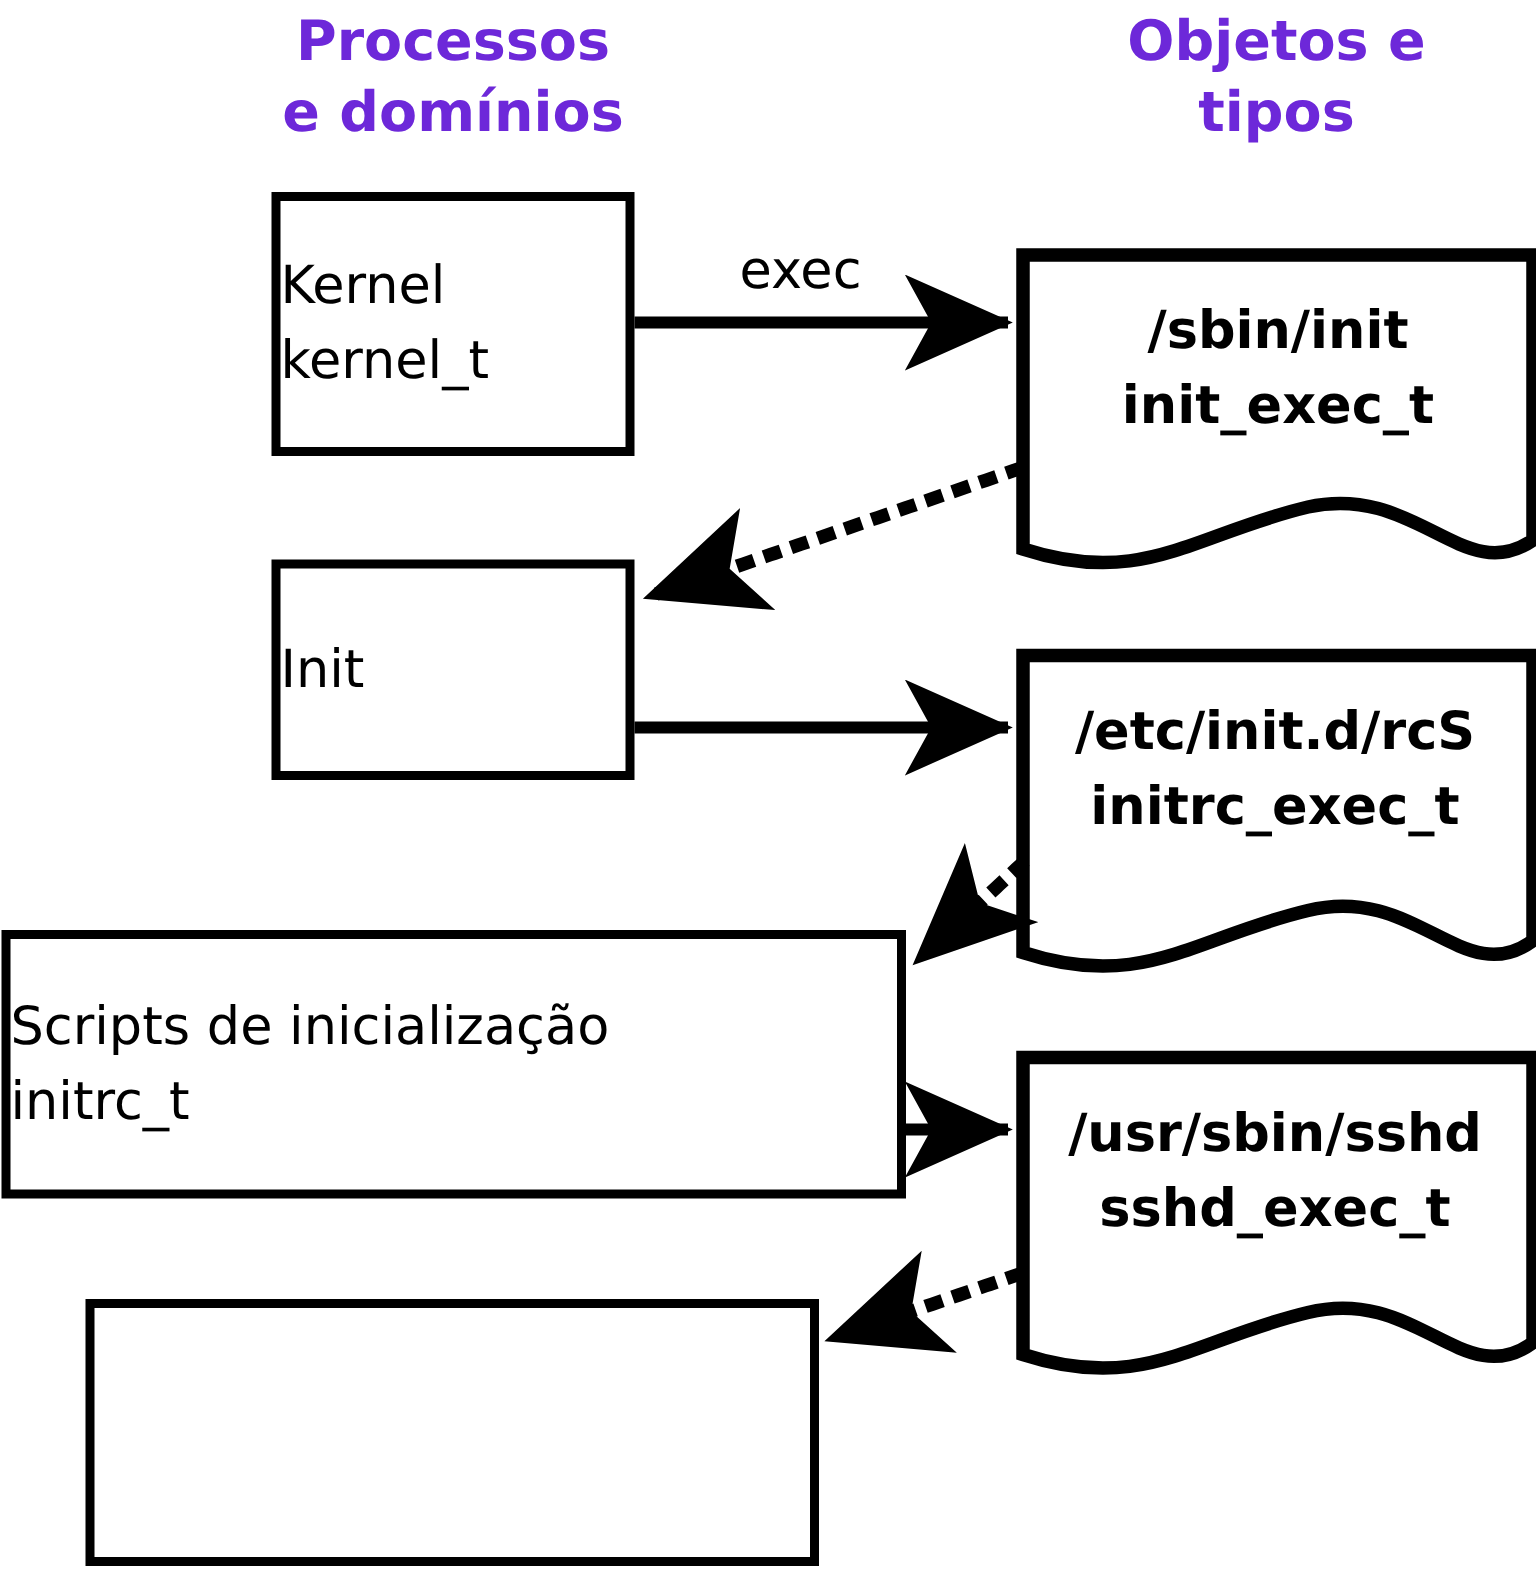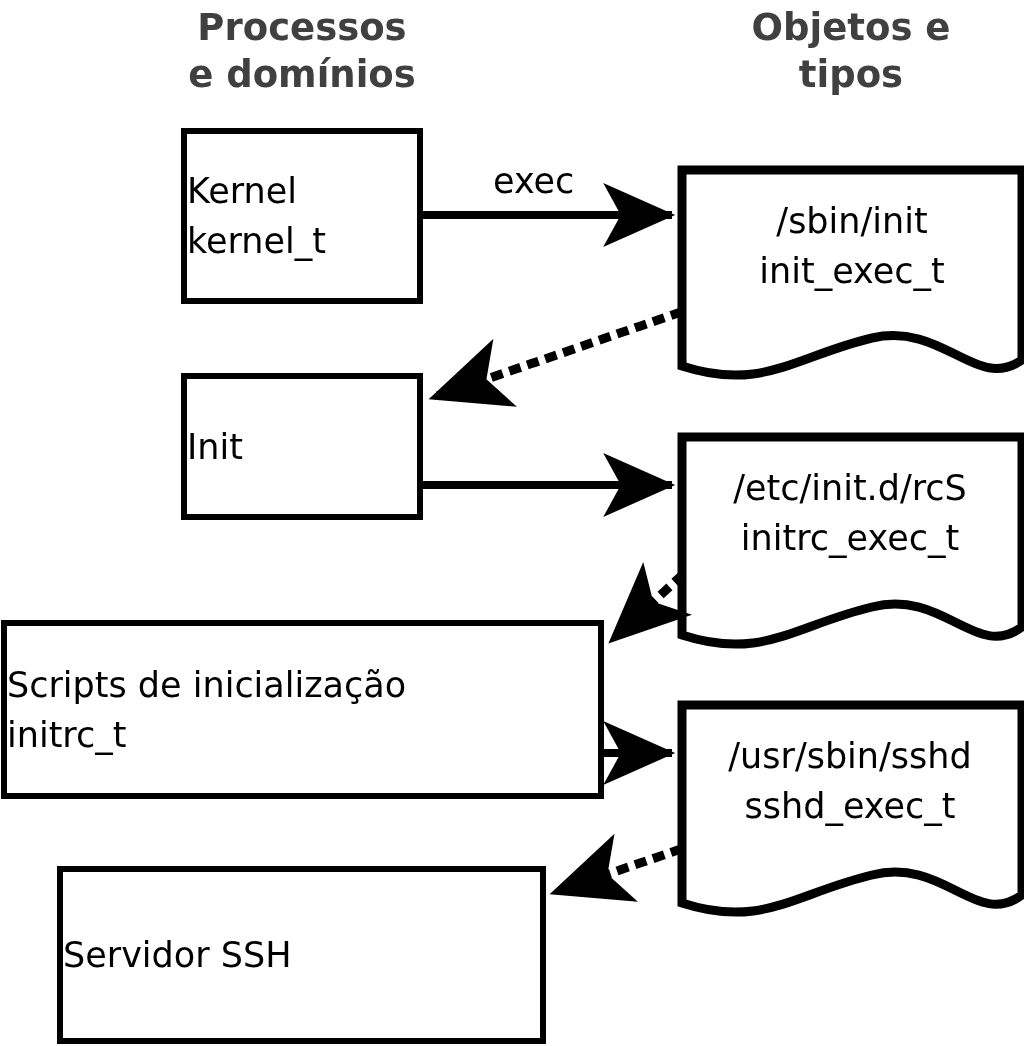--- a/index.html
+++ b/index.html
@@ -16,21 +16,21 @@
     height: 1046px;
     background: #ffffff;
     overflow: hidden;
   }
   .col-header {
     position: absolute;
     font-family: "DejaVu Sans", sans-serif;
     font-weight: bold;
     font-size: 37px;
     line-height: 47px;
-    color: #404040;
+    color: #6d28d9;
     text-align: center;
     white-space: pre-line;
   }
   #header-left  { left: 112px; top: 4px;  width: 380px; }
   #header-right { left: 661px; top: 4px;  width: 380px; }
 
   .proc-box {
     position: absolute;
     box-sizing: border-box;
     border: 6px solid #000000;
@@ -53,20 +53,21 @@
   }
   .doc-shape svg { display: block; }
   .doc-label {
     position: absolute;
     font-family: "DejaVu Sans", sans-serif;
     font-size: 35px;
     line-height: 50px;
     color: #000000;
     text-align: center;
     white-space: nowrap;
+    font-weight: bold;
   }
 
   .edge-layer {
     position: absolute;
     left: 0; top: 0;
     width: 1024px;
     height: 1046px;
     pointer-events: none;
   }
 
@@ -97,21 +98,20 @@
   <div class="proc-box" style="left:181px; top:373px; width:242px; height:147px;">
     <div class="line">Init</div>
   </div>
 
   <div class="proc-box" style="left:1px; top:620px; width:603px; height:179px;">
     <div class="line">Scripts de inicialização</div>
     <div class="line">initrc_t</div>
   </div>
 
   <div class="proc-box" style="left:57px; top:866px; width:489px; height:178px;">
-    <div class="line">Servidor SSH</div>
   </div>
 
   <div class="doc-shape" style="left:676px; top:164px; width:352px; height:228px;">
     <svg width="352" height="228" viewBox="0 0 352 228">
       <path d="M 6 6 L 346 6 L 346 196 C 300 228 268 158 196 174 C 120 192 86 228 6 202 Z" fill="#ffffff" stroke="#000000" stroke-width="9" stroke-linejoin="miter"></path>
     </svg>
   </div>
   <div class="doc-label" style="left:680px; top:196px; width:344px;">
     <div>/sbin/init</div>
     <div>init_exec_t</div>

